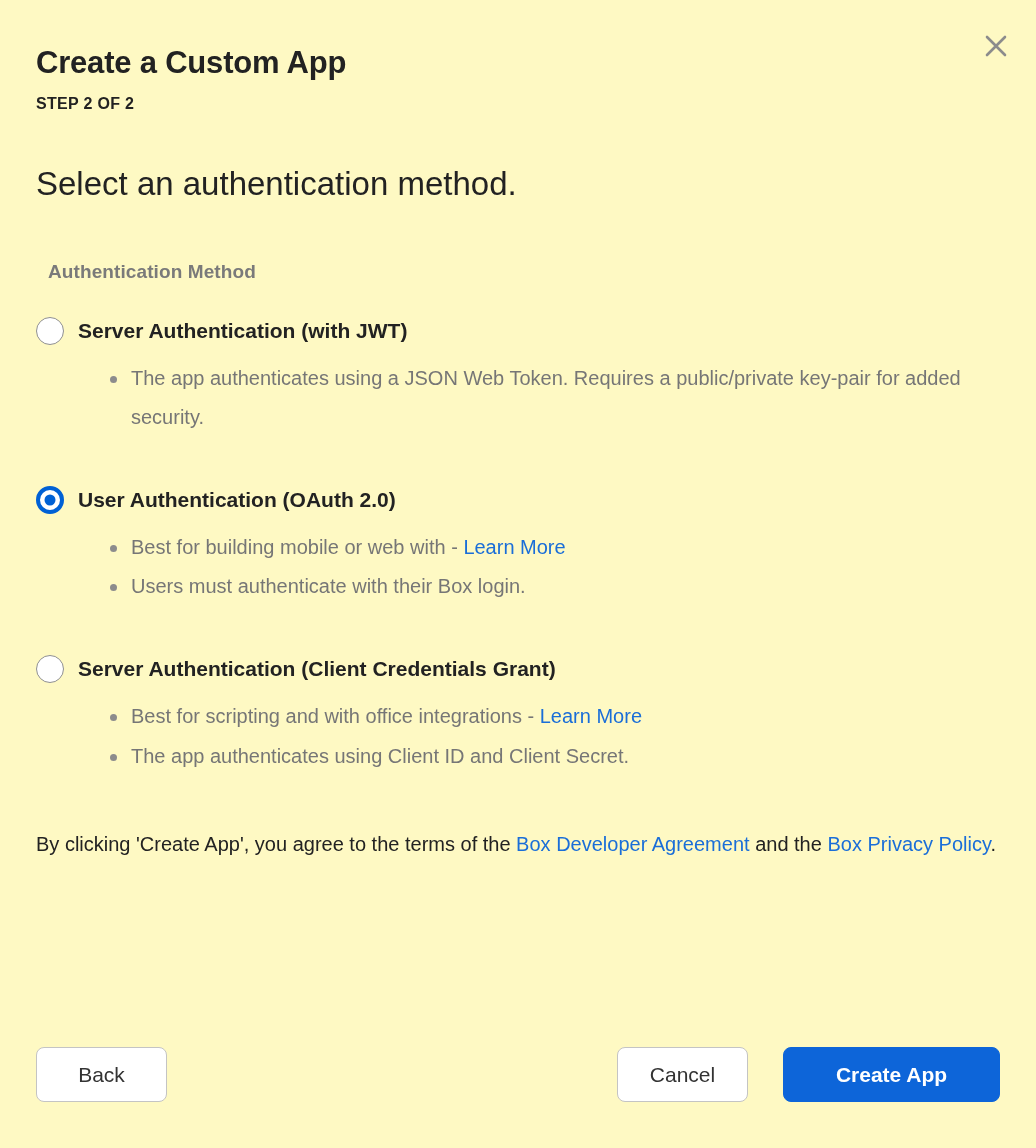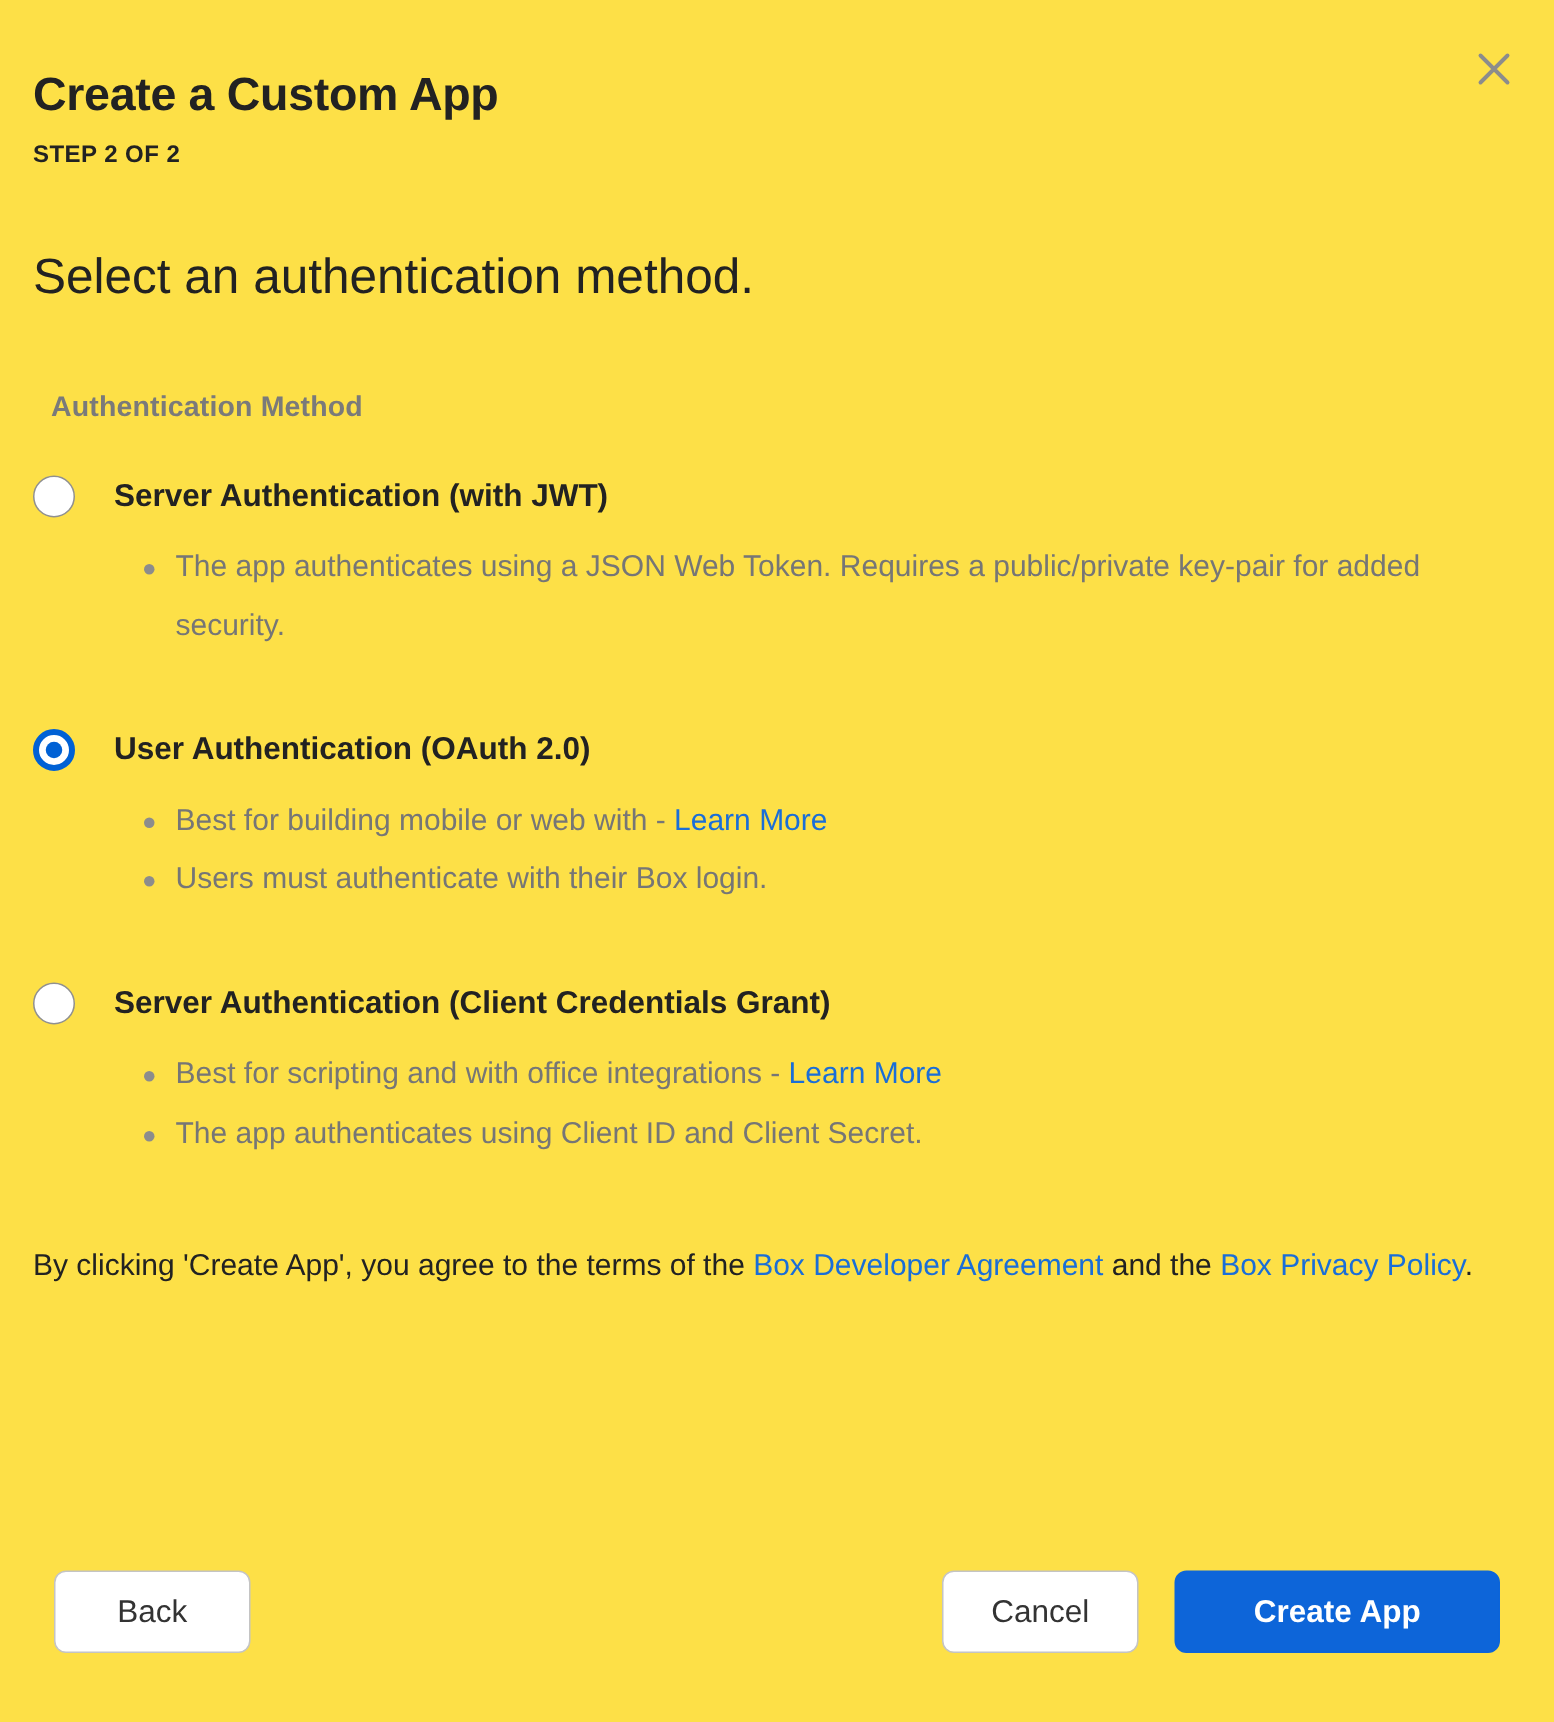--- a/index.html
+++ b/index.html
@@ -15,22 +15,22 @@
     color: #222222;
     -webkit-font-smoothing: antialiased;
     position: relative;
     overflow: hidden;
   }
 
   .dialog {
     position: relative;
     width: 1036px;
     height: 1148px;
-    padding: 0 22px;
-    background: #fde047;
+    padding: 0 36px;
+    background: #fef9c3;
   }
 
   
   .close-btn {
     position: absolute;
     top: 28px;
     right: 22px;
     width: 36px;
     height: 36px;
     display: flex;
@@ -83,21 +83,21 @@
   
   .options {
     padding-top: 22px;
   }
   .option { margin-bottom: 0; }
   .option + .option { margin-top: 48px; }
 
   .option-head {
     display: flex;
     align-items: center;
-    gap: 26px;
+    gap: 14px;
     cursor: pointer;
   }
   .radio {
     position: relative;
     width: 28px;
     height: 28px;
     min-width: 28px;
     border-radius: 50%;
     border: 1.6px solid #909090;
     background: #ffffff;
@@ -173,21 +173,21 @@
     left: 36px;
     right: 36px;
     bottom: 46px;
     display: flex;
     align-items: center;
   }
   .footer-right {
     margin-left: auto;
     display: flex;
     align-items: center;
-    gap: 24px;
+    gap: 35px;
   }
   .btn {
     font-family: "Liberation Sans", sans-serif;
     font-size: 21px;
     height: 55px;
     border-radius: 8px;
     cursor: pointer;
     display: inline-flex;
     align-items: center;
     justify-content: center;

